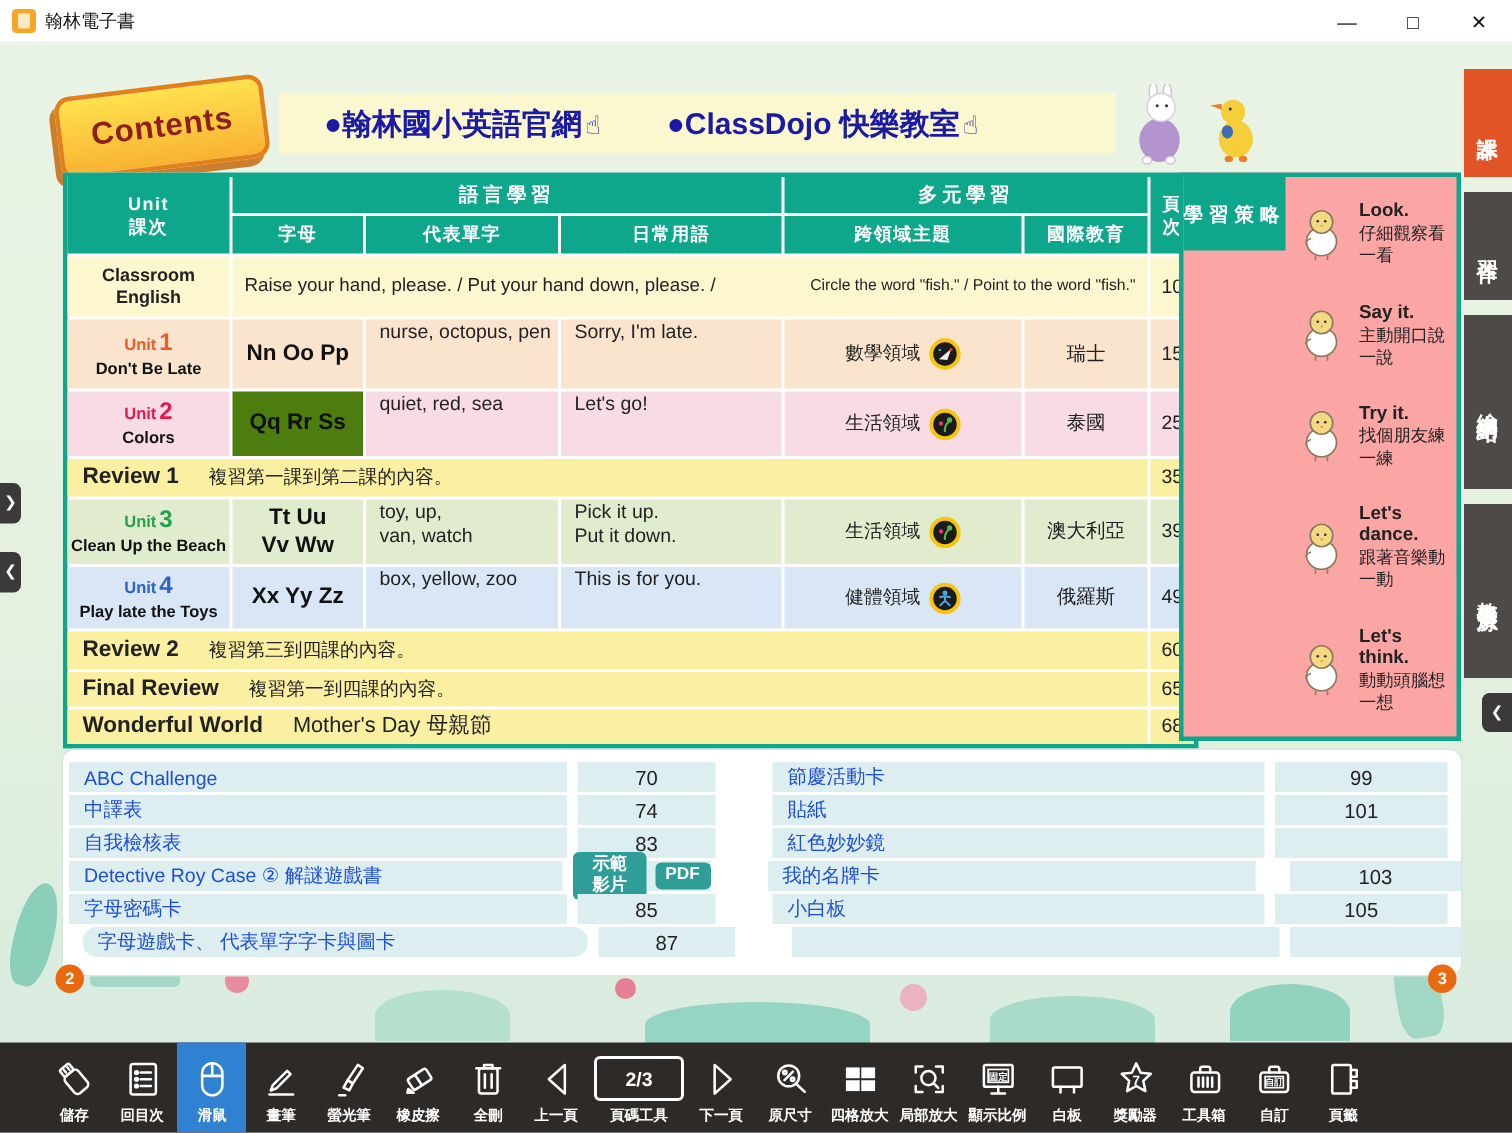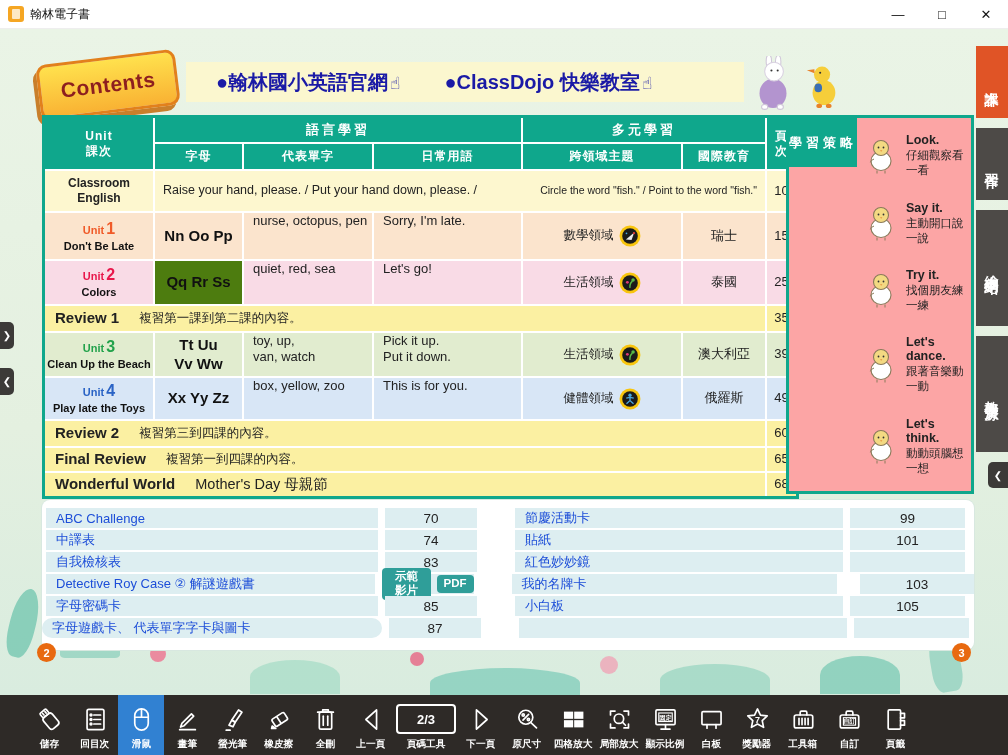--- a/index.html
+++ b/index.html
@@ -428,21 +428,21 @@
         <div class="apx-label" style="width: 328px; margin-left: 38px;">我的名牌卡</div>
         <div class="apx-page" style="width: 115px; margin-left: 23px;">103</div>
       </div>
       <div class="apx-row">
         <div class="apx-label" style="width: 332px; margin-left: 4px;">字母密碼卡</div>
         <div class="apx-page" style="width: 92px; margin-left: 7px;">85</div>
         <div class="apx-label" style="width: 328px; margin-left: 38px;">小白板</div>
         <div class="apx-page" style="width: 115px; margin-left: 7px;">105</div>
       </div>
       <div class="apx-row">
-        <div class="apx-label" style="width: 340px; margin-left: 0; border-radius: 10px;">字母遊戲卡、 代表單字字卡與圖卡</div>
+        <div class="apx-label" style="width: 340px; margin-left: 13px; border-radius: 10px;">字母遊戲卡、 代表單字字卡與圖卡</div>
         <div class="apx-page" style="width: 92px; margin-left: 7px;">87</div>
         <div class="apx-label" style="width: 328px; margin-left: 38px;"></div>
         <div class="apx-page" style="width: 115px; margin-left: 7px;"></div>
       </div>
     </div>
 
   <div class="pgmark" style="left:37px;top:643px;">2</div>
   <div class="pgmark" style="left:952px;top:643px;">3</div>
 
   <div class="ltoggle" style="top:322px;">❯</div>

